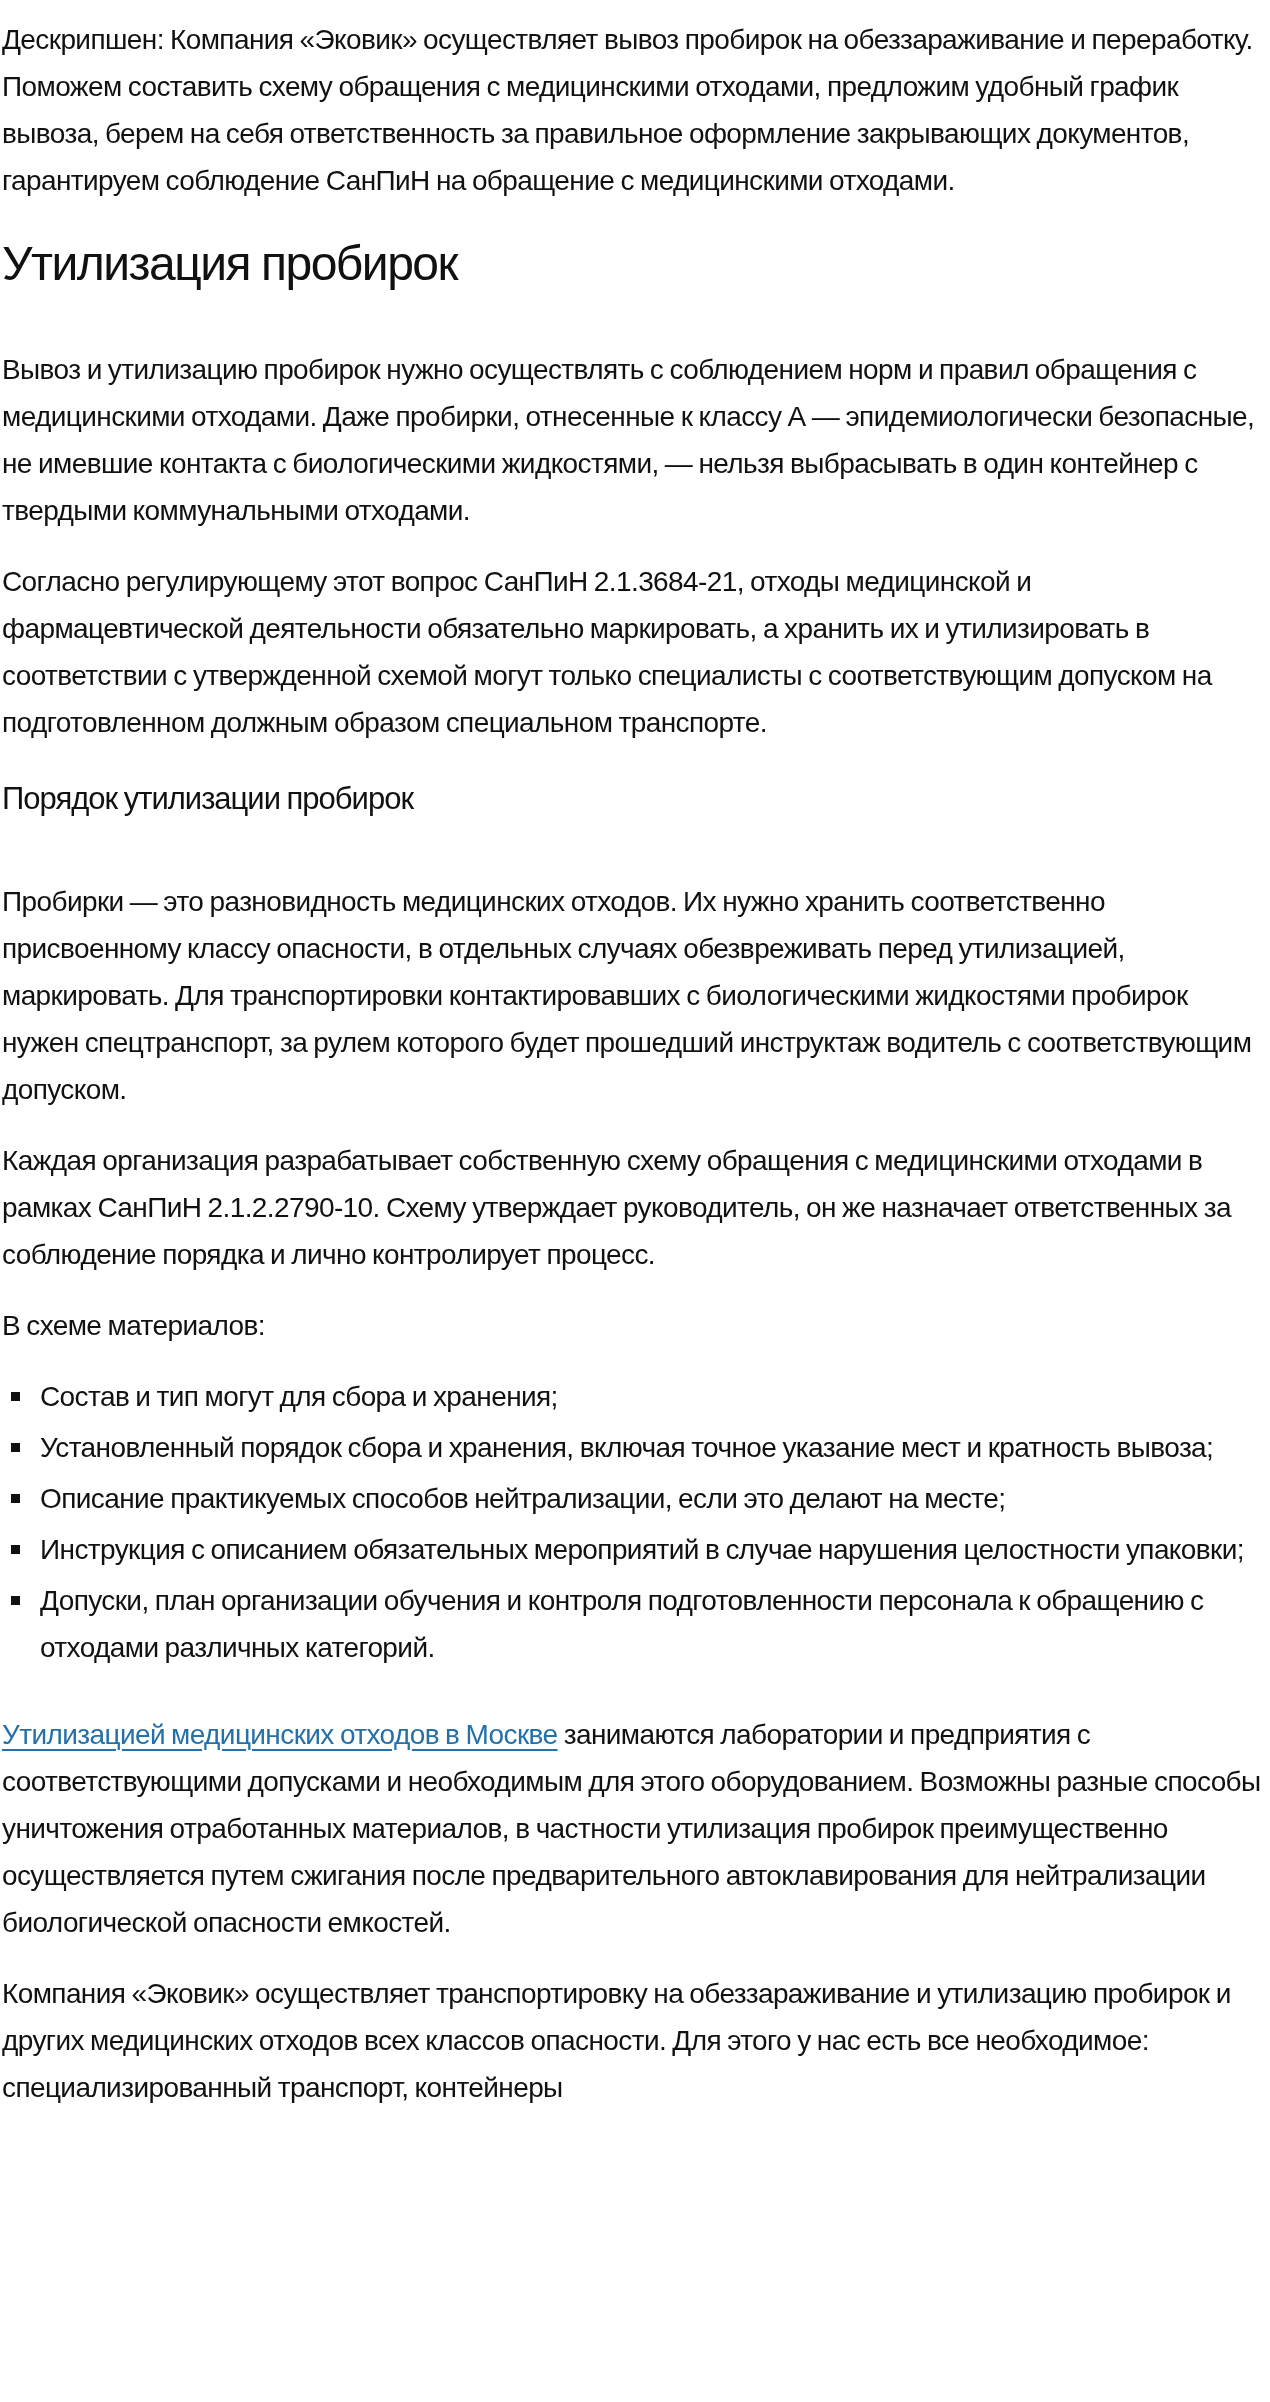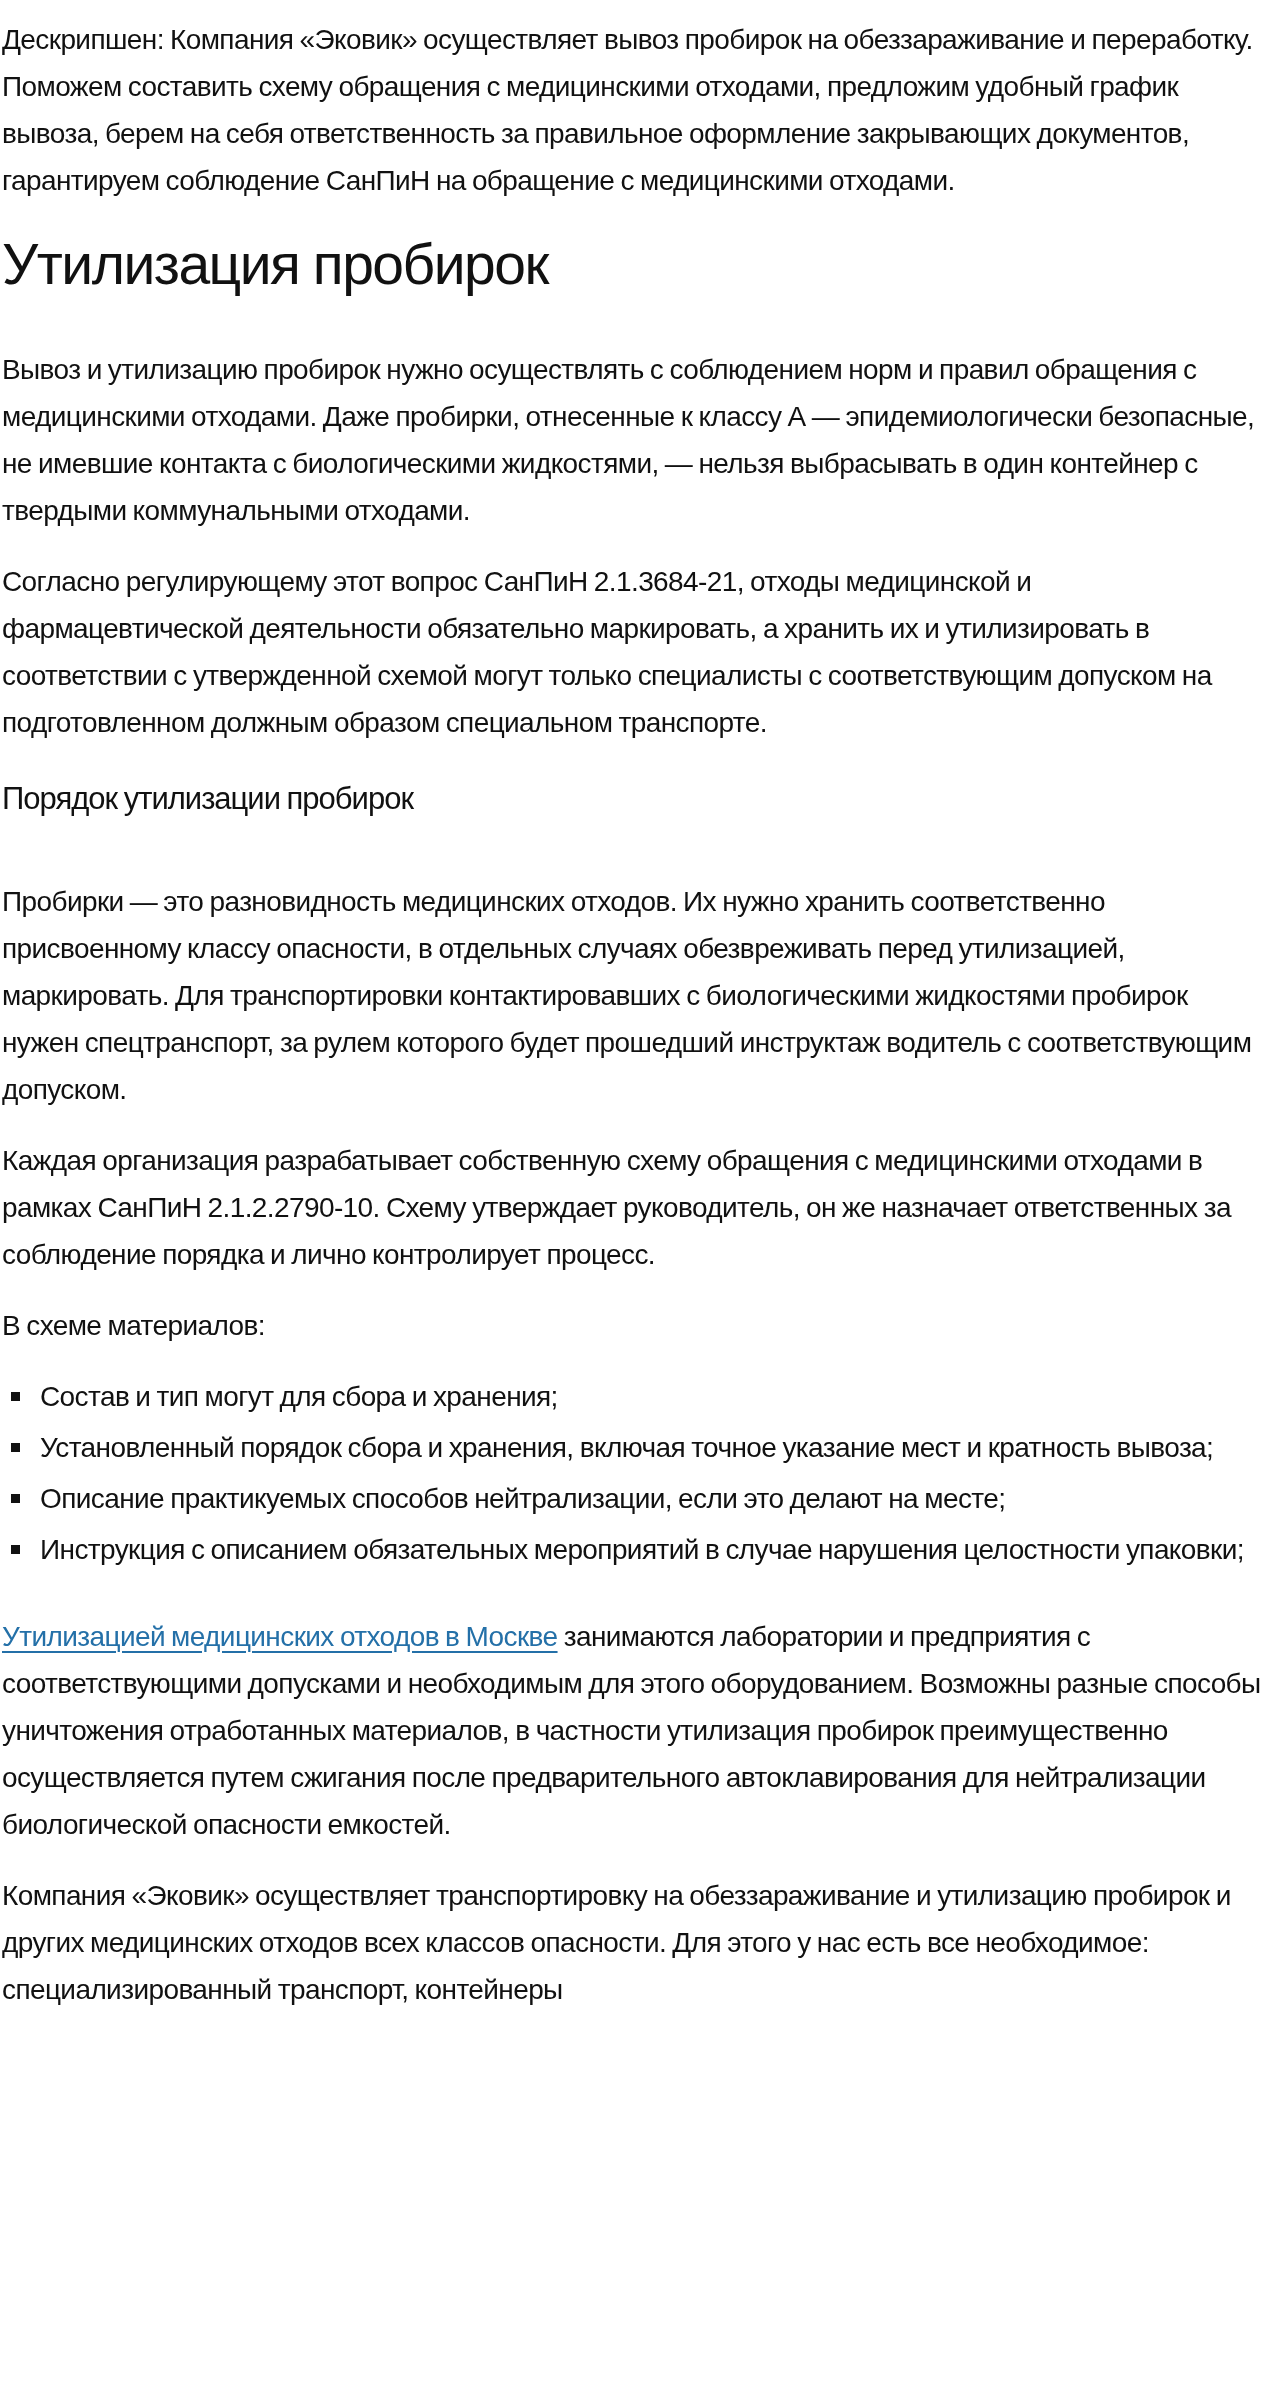--- a/index.html
+++ b/index.html
@@ -18,21 +18,21 @@
     letter-spacing: -0.6px;
     word-spacing: -1px;
   }
   main {
     padding: 16px 2px;
   }
   p {
     margin: 0 0 24px;
   }
   h1 {
-    font-size: 57px;
+    font-size: 48px;
     line-height: 72px;
     font-weight: 400;
     letter-spacing: -1.5px;
     margin: 10px 0 46px;
   }
   h2 {
     font-size: 31px;
     line-height: 58px;
     font-weight: 400;
     letter-spacing: -1px;
@@ -84,20 +84,21 @@
 
   <p>Каждая организация разрабатывает собственную схему обращения с медицинскими отходами в рамках СанПиН 2.1.2.2790-10. Схему утверждает руководитель, он же назначает ответственных за соблюдение порядка и лично контролирует процесс.</p>
 
   <p>В схеме материалов:</p>
 
   <ul>
     <li>Состав и тип могут для сбора и хранения;</li>
     <li>Установленный порядок сбора и хранения, включая точное указание мест и кратность вывоза;</li>
     <li>Описание практикуемых способов нейтрализации, если это делают на месте;</li>
     <li>Инструкция с описанием обязательных мероприятий в случае нарушения целостности упаковки;</li>
+    <li>Допуски, план организации обучения и контроля подготовленности персонала к обращению с отходами различных категорий.</li>
   </ul>
 
   <p>
     <a href="#">Утилизацией медицинских отходов в Москве</a><span> занимаются лаборатории и предприятия с соответствующими допусками и необходимым для этого оборудованием. Возможны разные способы уничтожения отработанных материалов, в частности утилизация пробирок преимущественно осуществляется путем сжигания после предварительного автоклавирования для нейтрализации биологической опасности емкостей.</span>
   </p>
 
 
   <p>Компания «Эковик» осуществляет транспортировку на обеззараживание и утилизацию пробирок и других медицинских отходов всех классов опасности. Для этого у нас есть все необходимое: специализированный транспорт, контейнеры</p>
 
 </main>

